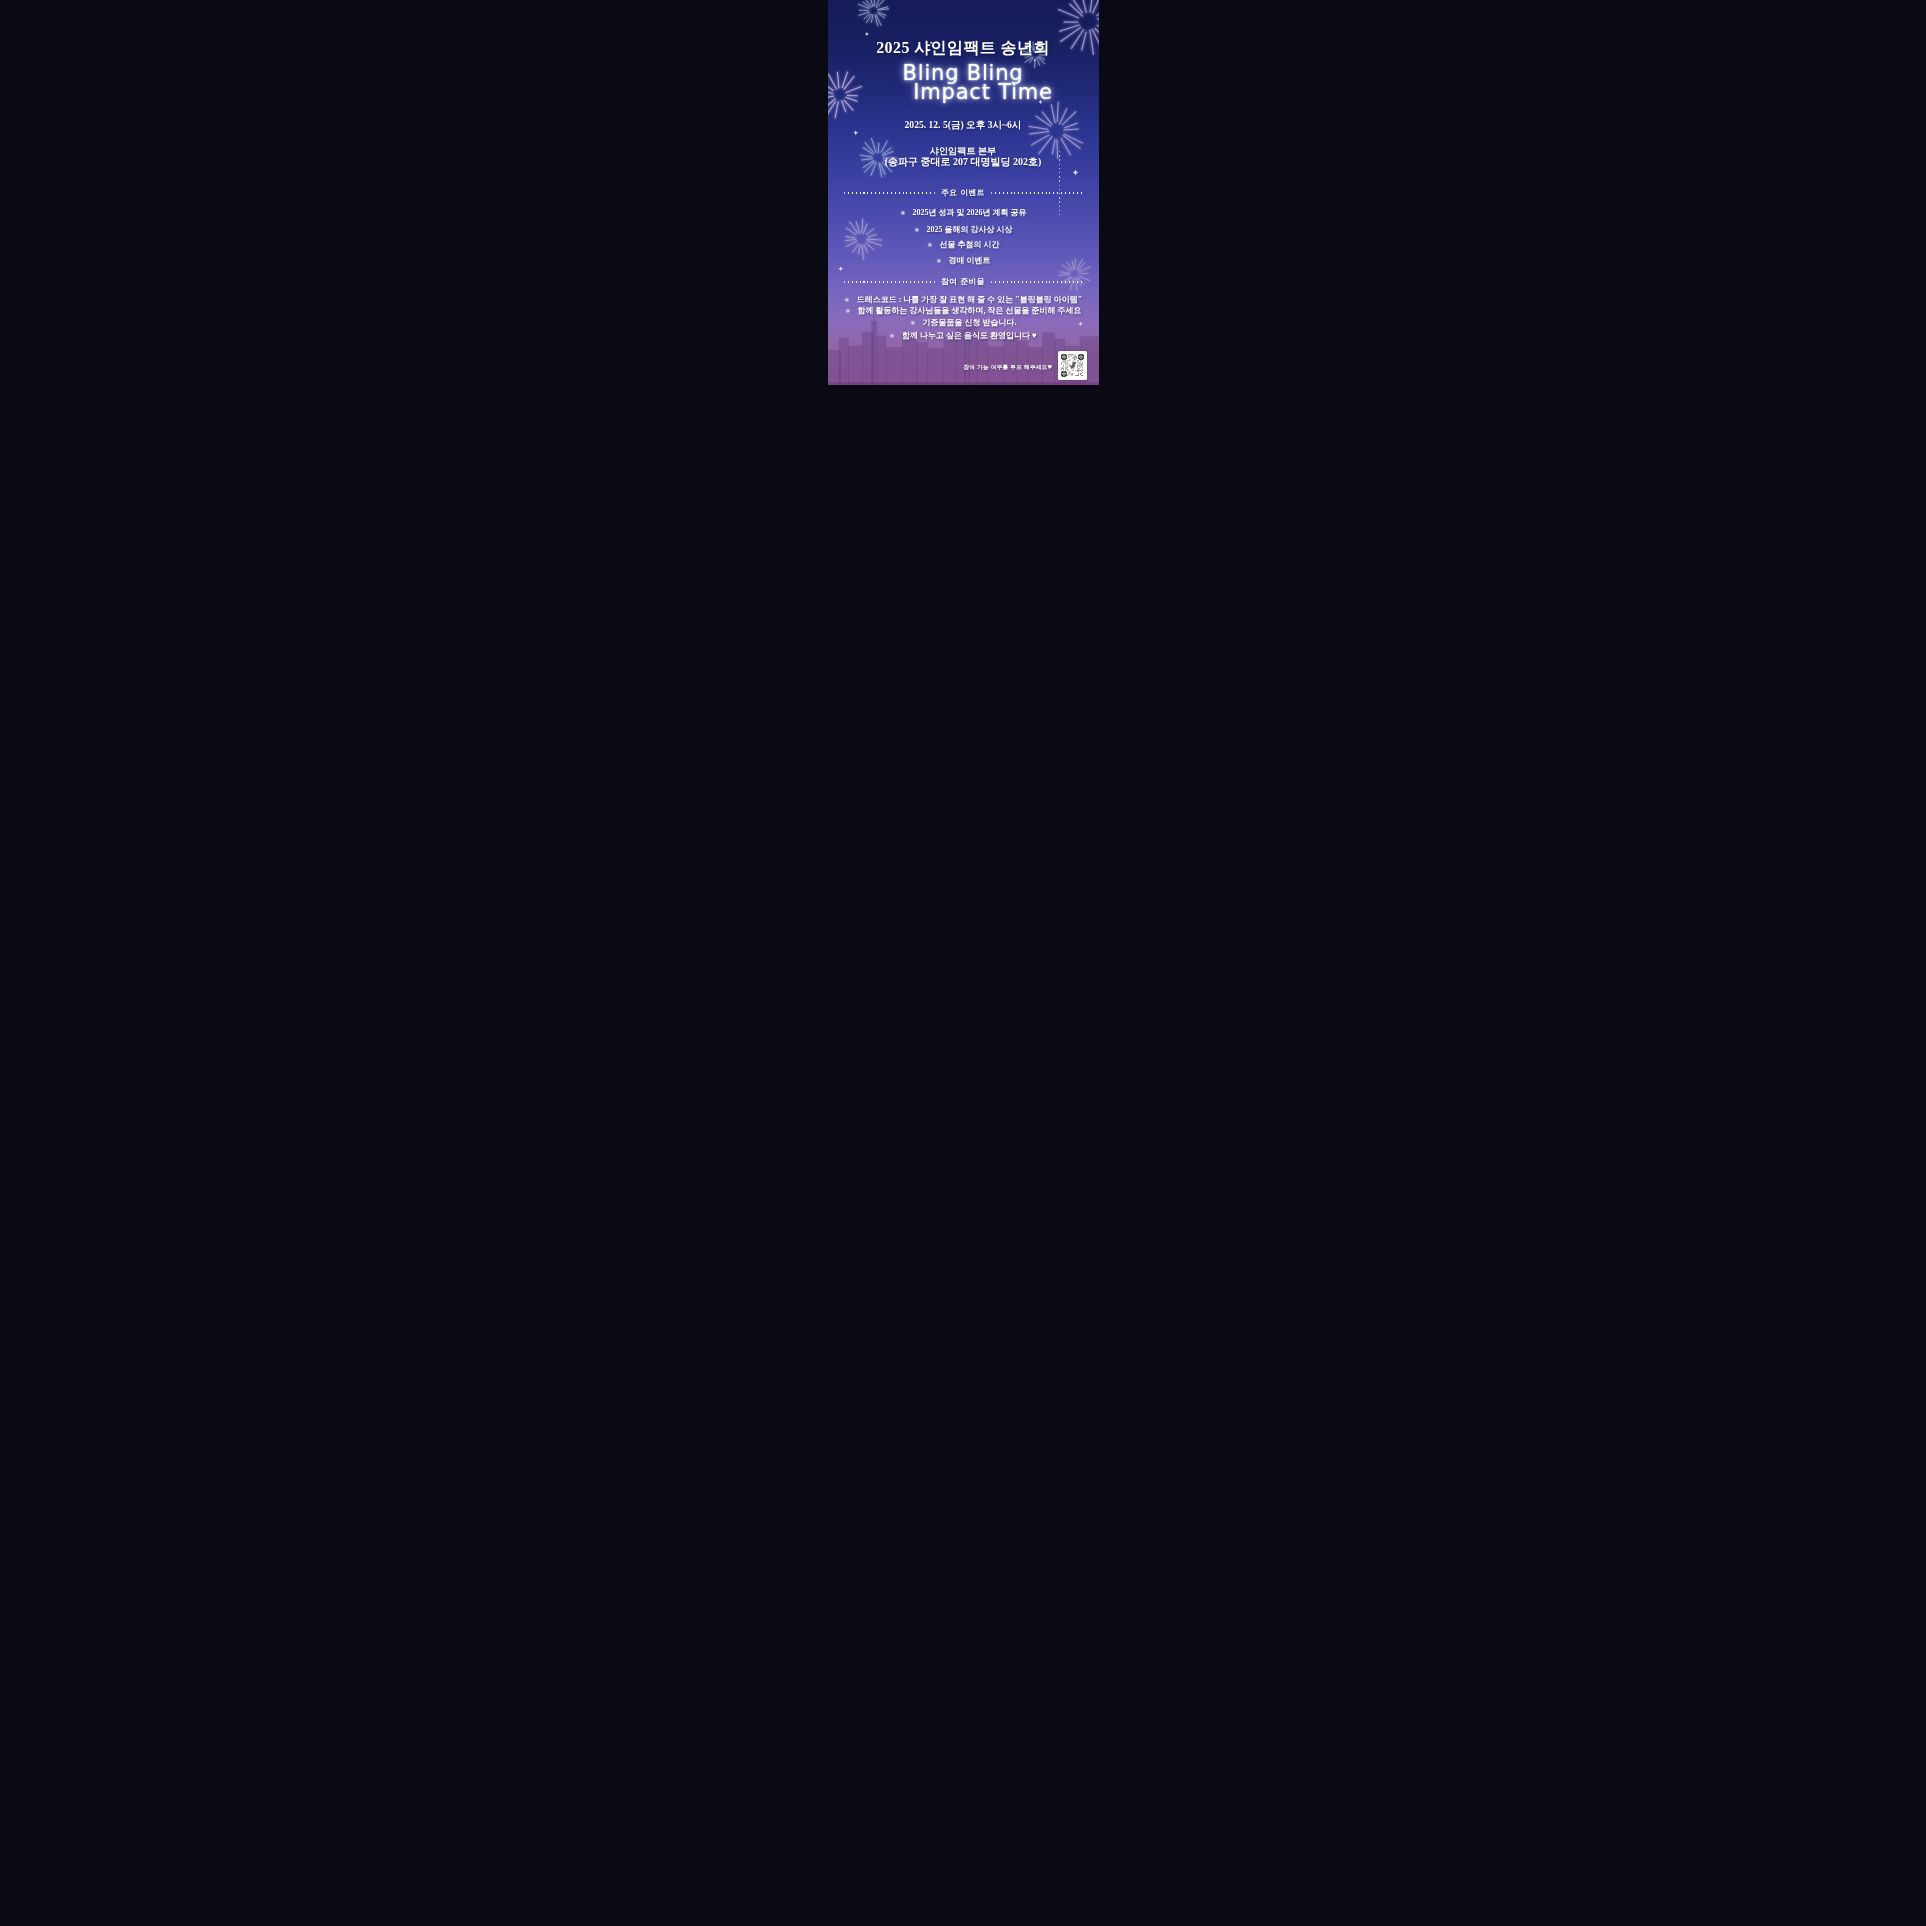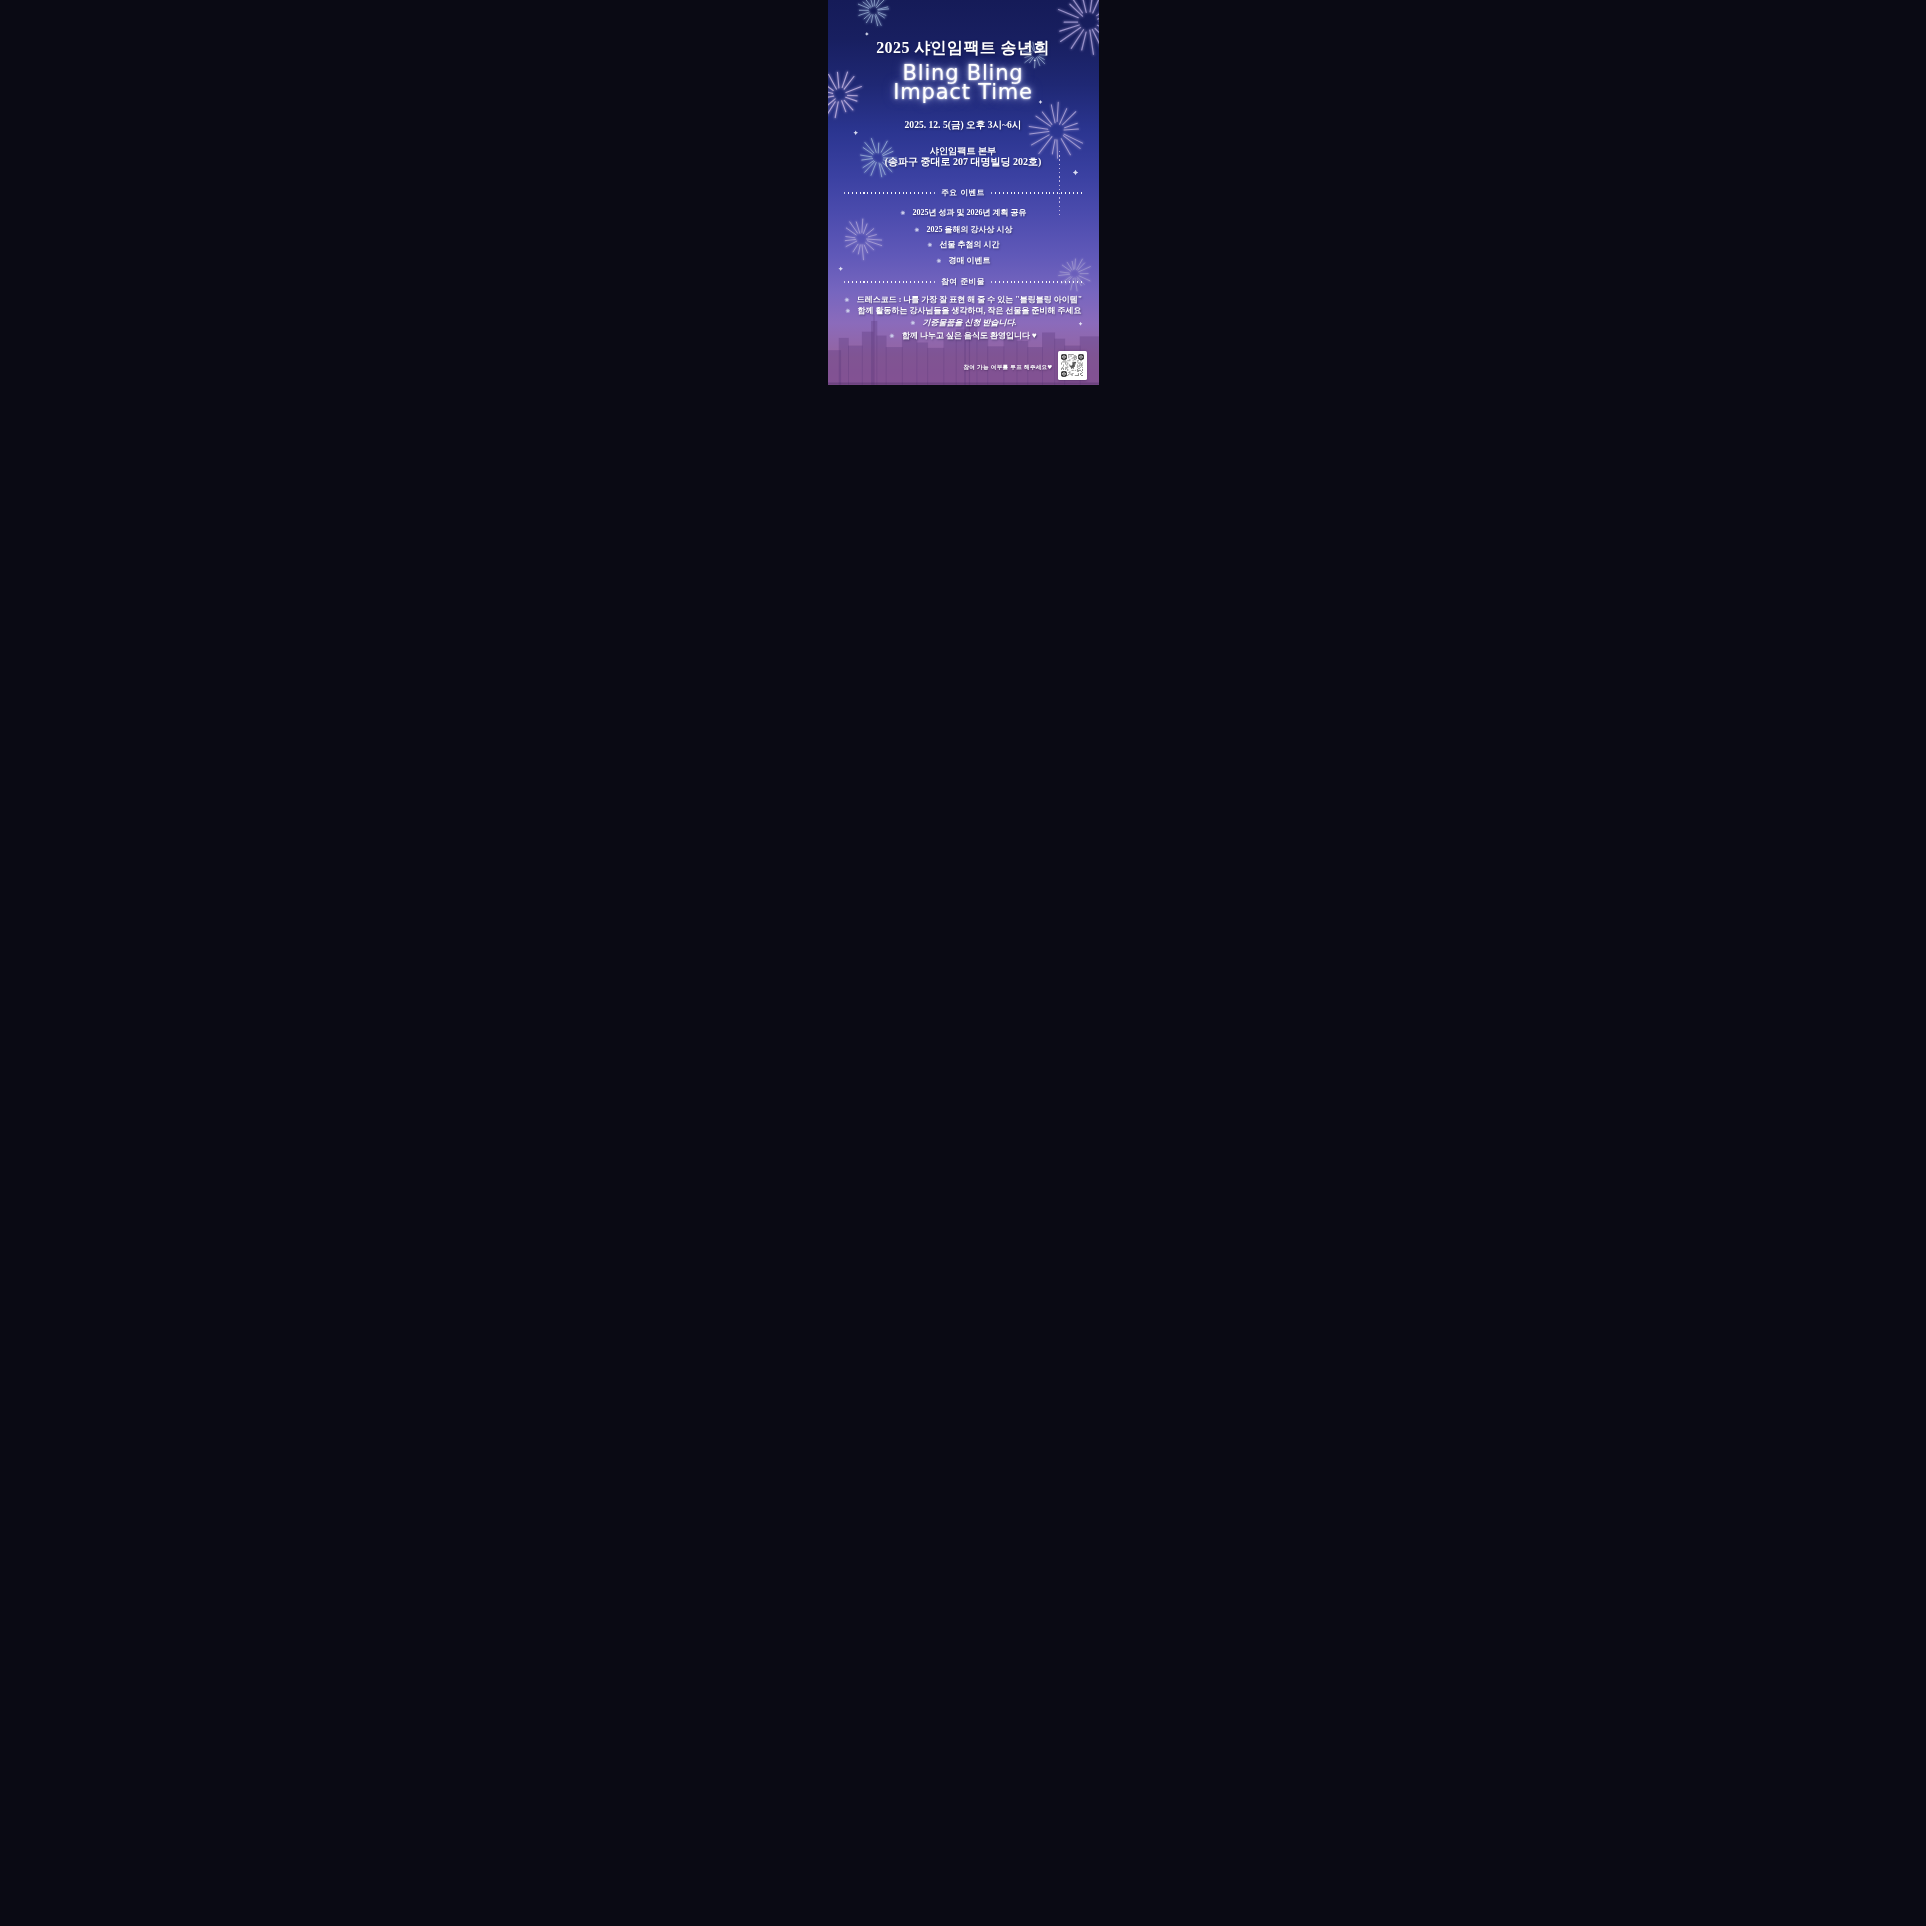--- a/index.html
+++ b/index.html
@@ -28,21 +28,21 @@
   .title{
     top:27px;font-size:16px;font-weight:700;letter-spacing:0.4px;
     text-shadow:0.8px 1.2px 2.3px rgba(15,15,50,.55);
   }
   .headline{
     font-family:"DejaVu Sans","Liberation Sans",sans-serif;
     font-size:21px;font-weight:400;letter-spacing:0.8px;color:#ffffff;
     text-shadow:0 0 2.3px #ffffff,0 0 6.2px rgba(205,214,255,.85),0 0 11.6px rgba(160,172,255,.55);
   }
   .headline1{top:61px;}
-  .headline2{top:80px;}
+  .headline2{top:80px;margin-left:20px;}
   .datetime{top:119px;font-size:9.6px;font-weight:700;text-shadow:0.8px 1.2px 1.9px rgba(15,15,50,.5);}
   .venue-name{top:145px;font-size:9.2px;font-weight:700;text-shadow:0.8px 1.2px 1.9px rgba(15,15,50,.5);}
   .venue-address{top:155px;font-size:10px;font-weight:700;text-shadow:0.8px 1.2px 1.9px rgba(15,15,50,.5);}
   .section-header{
     position:absolute;left:0;width:100%;
     display:flex;align-items:center;box-sizing:border-box;
     padding:0 16px;gap:6.5px;
   }
   .section-header.events{top:188px;}
   .section-header.prep{top:277px;}
@@ -57,21 +57,21 @@
   }
   ul.plist{list-style:none;margin:0;padding:0;}
   ul.plist li{
     position:absolute;left:0;width:100%;
     display:flex;justify-content:center;align-items:center;gap:7px;
     font-size:8px;font-weight:700;white-space:nowrap;
     text-shadow:0.8px 1.2px 1.9px rgba(15,15,50,.5);
   }
   .ev0{top:207px;} .ev1{top:224px;} .ev2{top:239px;} .ev3{top:255px;}
   .pr0{top:294px;font-size:7.3px;} .pr1{top:305px;font-size:7.3px;}
-  .pr2{top:317px;font-size:7.3px;font-style:italic;} .pr3{top:330px;font-size:7.3px;}
+  .pr2{top:317px;font-size:7.3px;} .pr3{top:330px;font-size:7.3px;}
   .burst{width:5.8px;height:5.8px;flex:0 0 auto;}
   .burst use{fill:#c9cbe9;}
   .vote-caption{
     position:absolute;right:46px;top:364px;
     font-family:"DejaVu Sans","Liberation Sans",sans-serif;
     font-size:5.6px;font-weight:700;letter-spacing:0.2px;
     text-shadow:0.4px 0.8px 1.5px rgba(40,20,60,.5);white-space:nowrap;
   }
   .qr-card{
     position:absolute;left:230px;top:351px;width:29px;height:28.5px;

